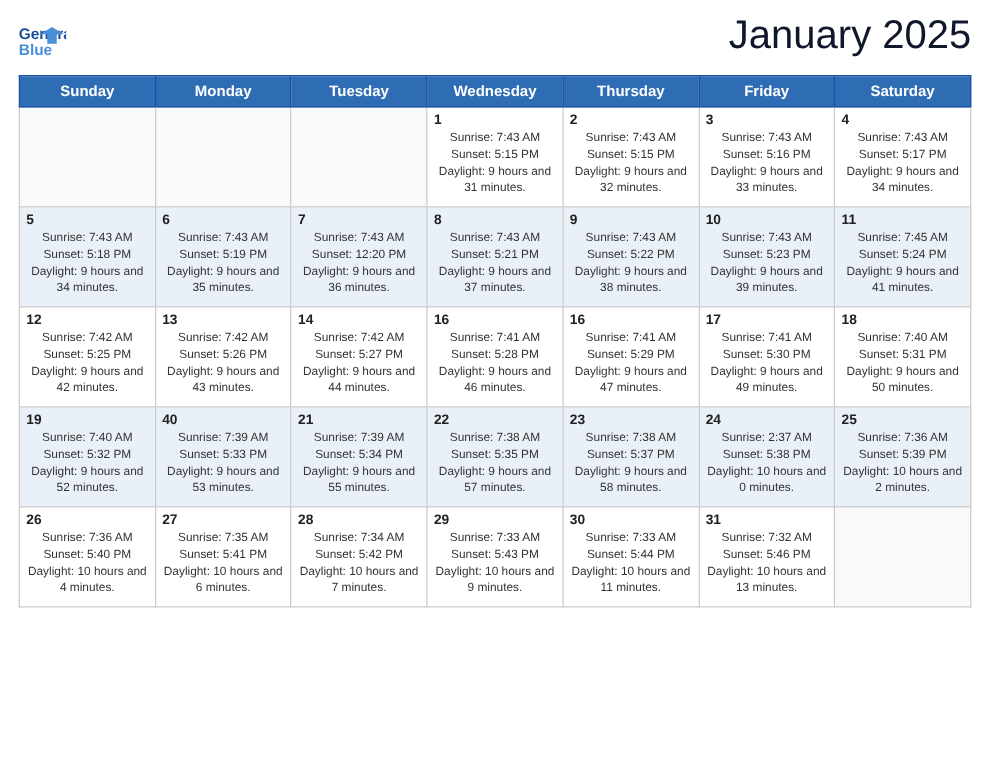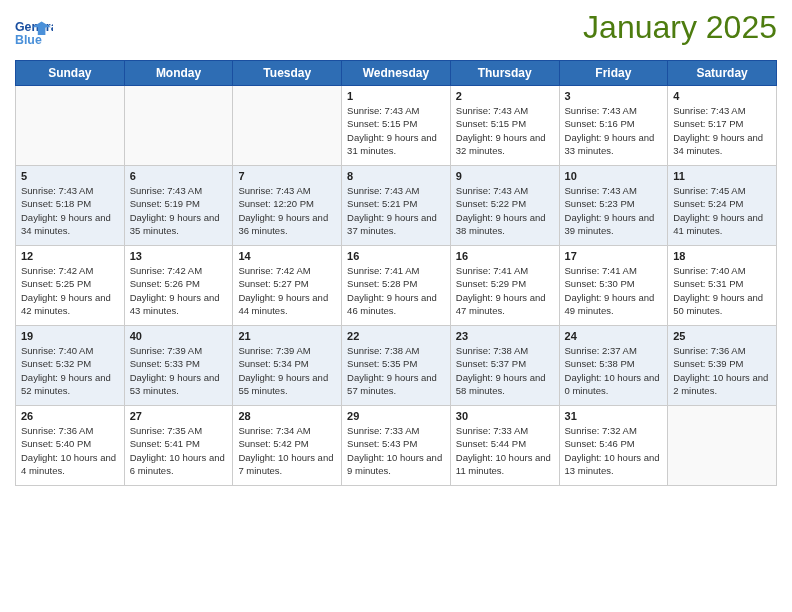--- a/index.html
+++ b/index.html
@@ -31,21 +31,21 @@
     .logo-icon {
       width: 38px;
       height: 38px;
     }
     .title-block {
       text-align: right;
     }
     .month-title {
       font-size: 32px;
       font-weight: normal;
-      color: #4d7c0f;
+      color: #0f172a;
       line-height: 1.1;
     }
     .subtitle {
       font-size: 14px;
       color: #555;
       margin-top: 2px;
     }
     .calendar {
       width: 100%;
       border-collapse: collapse;
@@ -76,20 +76,21 @@
     .day-num {
       font-size: 11px;
       font-weight: bold;
       margin-bottom: 2px;
       color: #222;
     }
     .day-info {
       font-size: 9.5px;
       color: #333;
       line-height: 1.4;
+      text-align: center;
     }
     .calendar tbody td.empty {
       background: #f9f9f9;
     }
     .calendar tbody tr:nth-child(even) td:not(.empty) {
       
     }
     tr.shaded td {
       background: #eaf0f7;
     }

